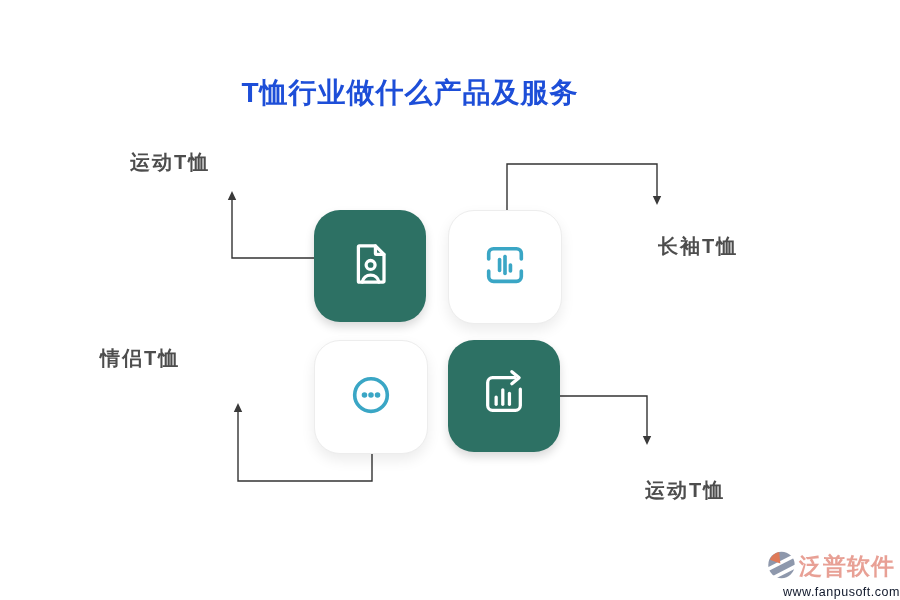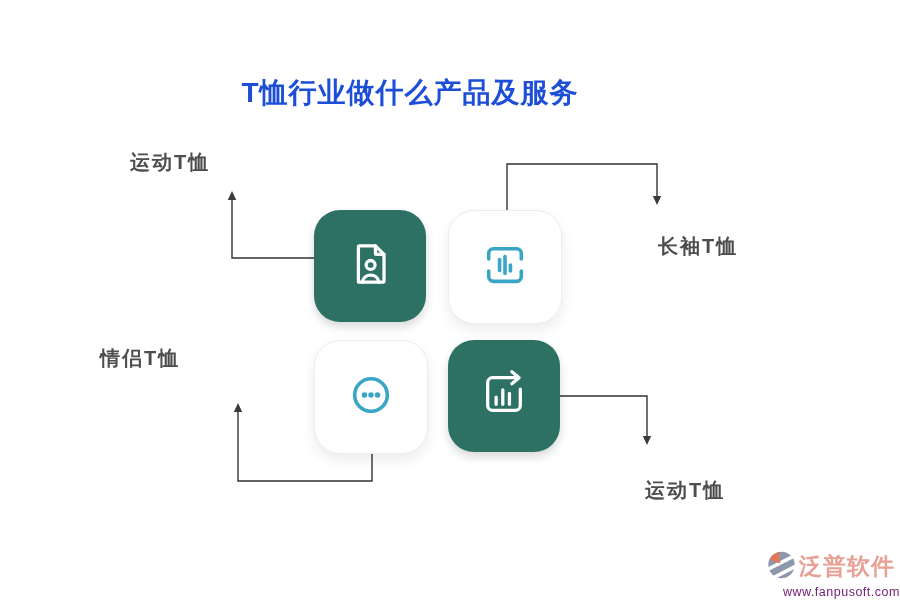--- a/index.html
+++ b/index.html
@@ -37,21 +37,21 @@
   }
   #label-1 { left:130px; top:149px; }
   #label-2 { left:658px; top:233px; }
   #label-3 { left:100px; top:345px; }
   #label-4 { left:645px; top:477px; }
 
   
   .watermark { position:absolute; left:766px; top:547px; }
   .wm-row { display:flex; align-items:center; gap:2px; }
   .wm-brand { font-size:23px; font-weight:bold; color:#e8a095; letter-spacing:1px; }
-  .wm-url { font-size:12.5px; color:#701a75; letter-spacing:0.5px; margin-top:0px; margin-left:17px; }
+  .wm-url { font-size:12.5px; color:#0f172a; letter-spacing:0.5px; margin-top:0px; margin-left:17px; }
 </style>
 </head>
 <body>
 
 <div id="canvas">
 
   <div class="title">T恤行业做什么产品及服务</div>
 
   <svg id="connectors" width="900" height="600" viewBox="0 0 900 600">
     <g fill="none" stroke="#333333" stroke-width="1.4">

